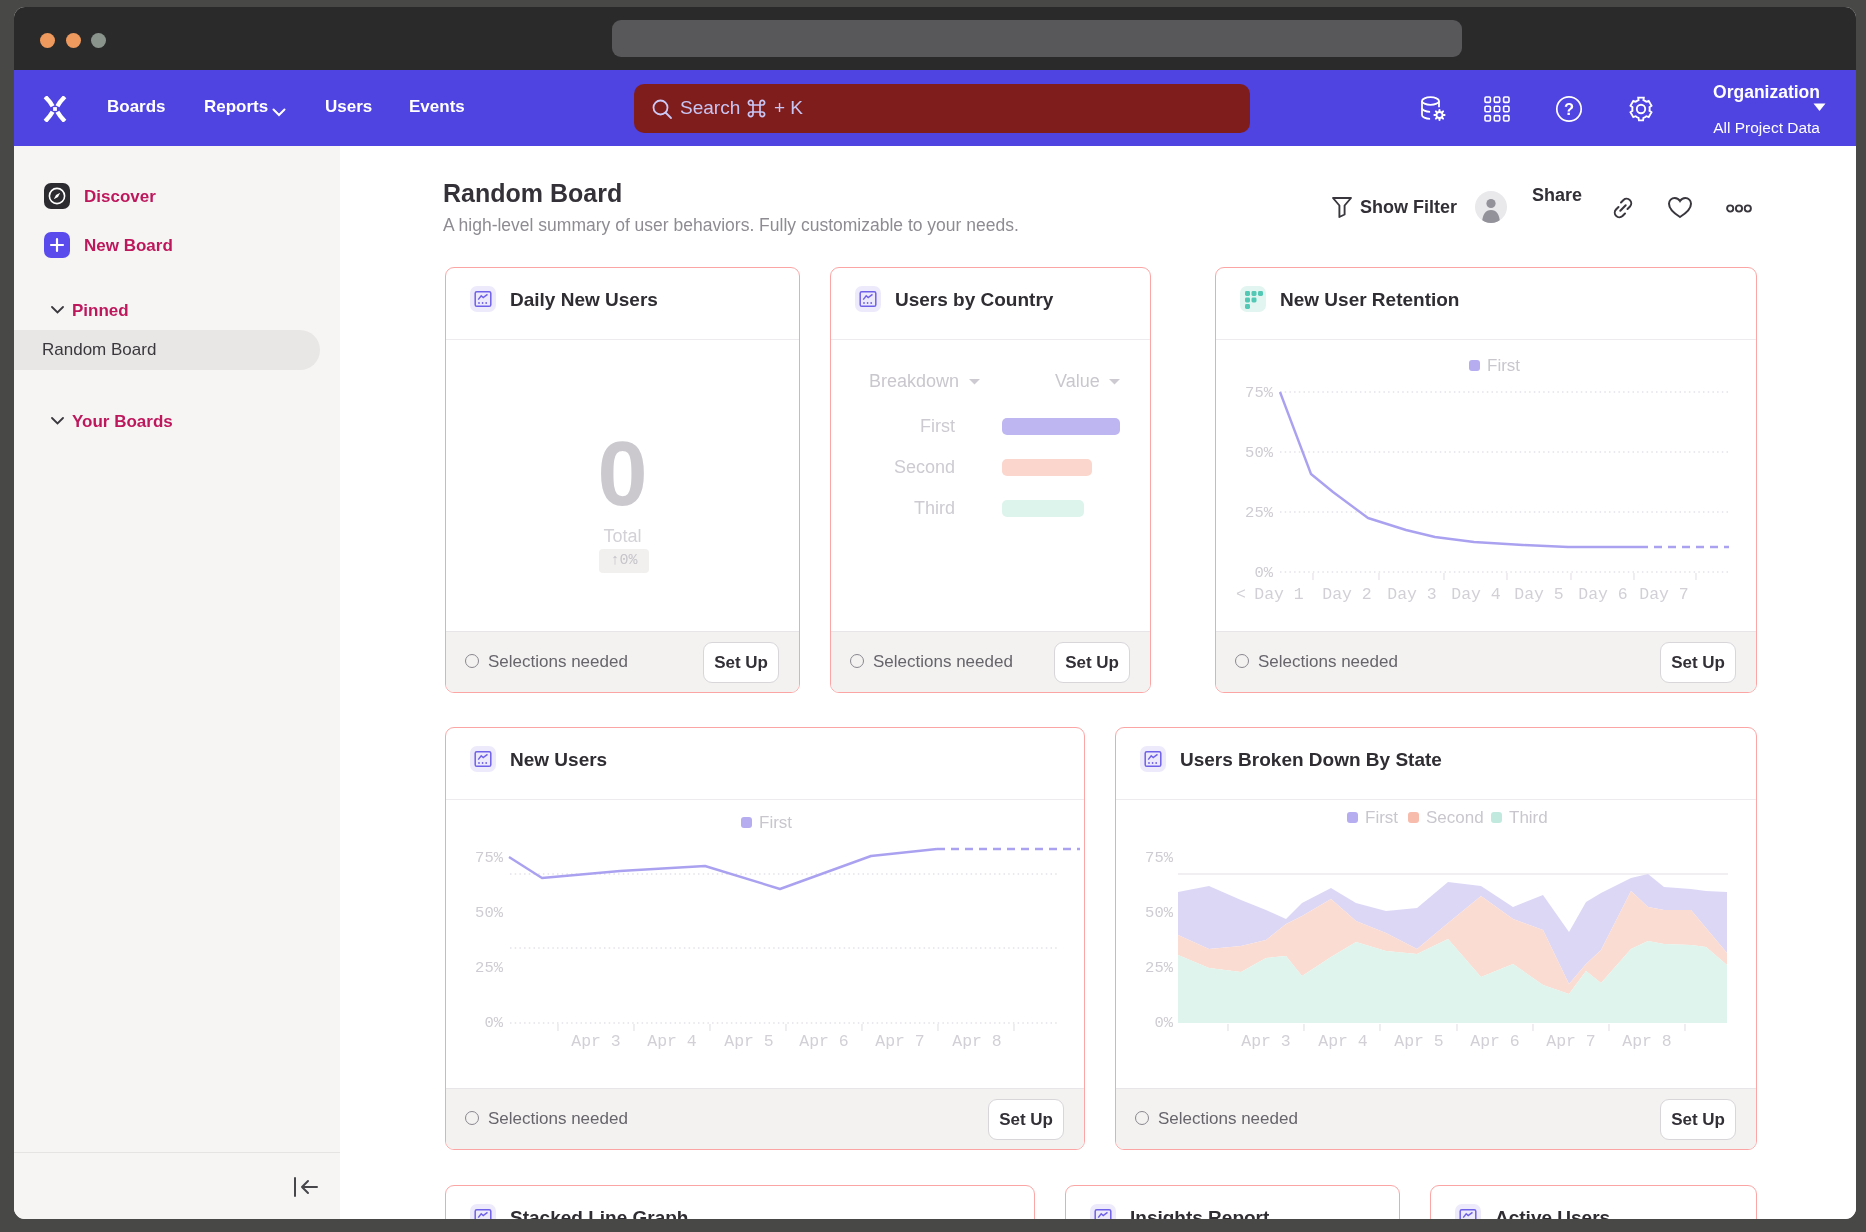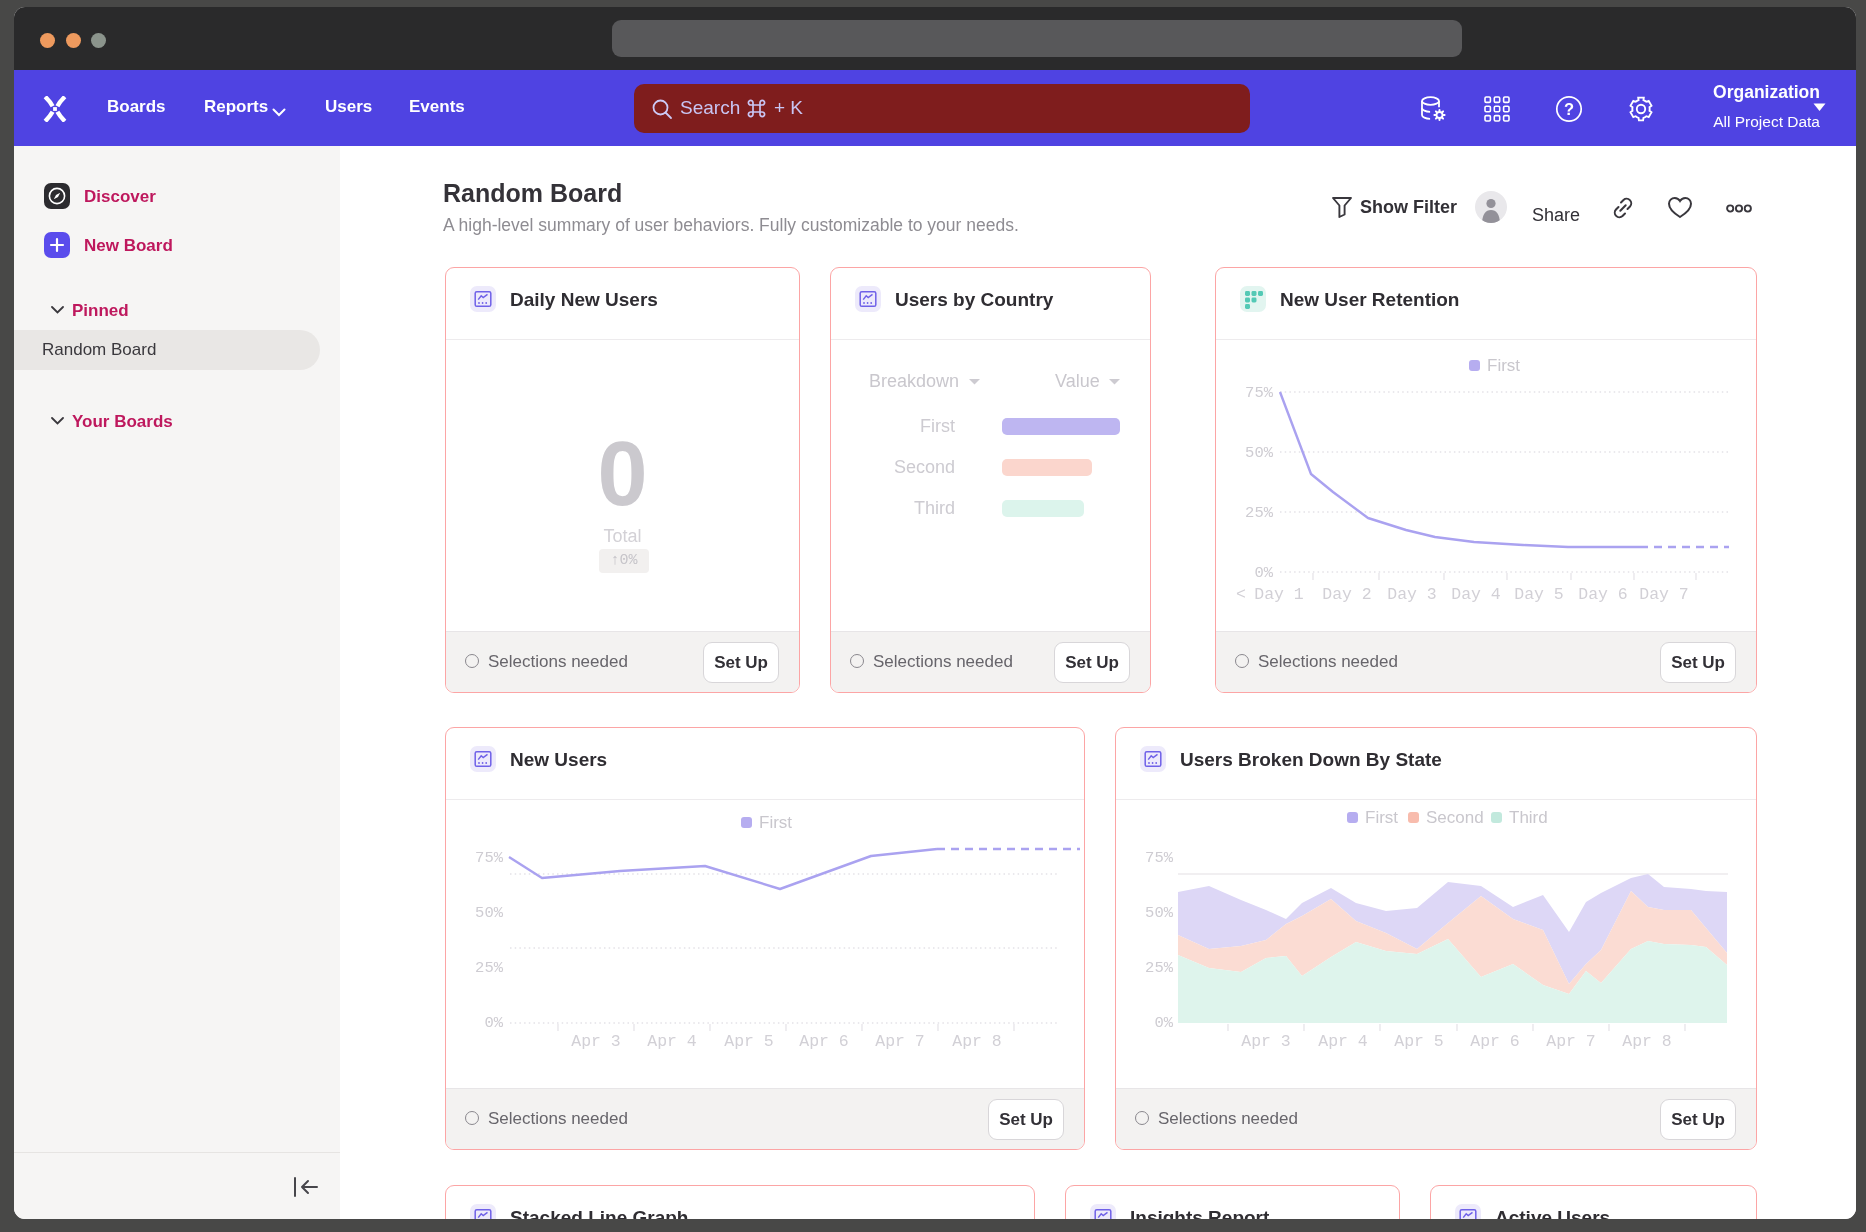--- a/index.html
+++ b/index.html
@@ -85,21 +85,21 @@
 <svg style="position:absolute;left:1541px;top:25px" width="28" height="28" viewBox="0 0 28 28">
         <circle cx="14" cy="14" r="12.2" stroke="#fff" stroke-width="1.7" fill="none"></circle>
         <text x="14" y="19.5" text-anchor="middle" fill="#fff" font-size="16.5" font-weight="700" font-family="Liberation Sans">?</text>
       </svg>
 <svg style="position:absolute;left:1613px;top:25px" width="28" height="28" viewBox="0 0 24 24" stroke="#fff" fill="none" stroke-width="1.6">
         <path d="M9.6 2.2 L9.9 4.3 A8 8 0 0 0 7.4 5.8 L5.4 5 L3 9.2 L4.7 10.5 A8 8 0 0 0 4.7 13.5 L3 14.8 L5.4 19 L7.4 18.2 A8 8 0 0 0 9.9 19.7 L10.2 21.8 L13.8 21.8 L14.1 19.7 A8 8 0 0 0 16.6 18.2 L18.6 19 L21 14.8 L19.3 13.5 A8 8 0 0 0 19.3 10.5 L21 9.2 L18.6 5 L16.6 5.8 A8 8 0 0 0 14.1 4.3 L14.4 2.2 Z"></path>
         <circle cx="12" cy="12" r="3.6"></circle>
       </svg>
 <div style="position:absolute;left:1686px;top:12px;width:120px;text-align:right">
         <div style="color:#fff;font-size:17.5px;font-weight:700">Organization</div>
-        <div style="color:#fff;font-size:15.5px;margin-top:10px">All Project Data</div>
+        <div style="color:#fff;font-size:15.5px;margin-top:16px">All Project Data</div>
       </div>
 <svg style="position:absolute;left:1799px;top:33px" width="13" height="9" viewBox="0 0 13 9">
         <path d="M0.5 0.5 L6.5 8 L12.5 0.5 Z" fill="#fff"></path>
       </svg>
 </div>
 
 <div class="side">
 <div class="sicon" style="left:30px;top:37px;background:#2c2b2f"><svg width="26" height="26" viewBox="0 0 26 26">
           <circle cx="13" cy="13" r="7.6" stroke="#fff" stroke-width="1.6" fill="none"></circle>
           <path d="M16.2 9.8 L14 14 L9.8 16.2 L12 12 Z" fill="#fff"></path>
@@ -128,21 +128,21 @@
 <div style="position:absolute;left:429px;top:172px;font-size:25px;font-weight:700;color:#343238">Random Board</div>
 <div style="position:absolute;left:429px;top:208px;font-size:17.5px;color:#8e8c92">A high-level summary of user behaviors. Fully customizable to your needs.</div>
 <svg style="position:absolute;left:1317px;top:189px" width="22" height="23" viewBox="0 0 22 23" fill="none" stroke="#39373d" stroke-width="1.9" stroke-linejoin="round">
       <path d="M2 2 H20 L13.6 9.5 V18.5 L8.4 21 V9.5 Z"></path>
     </svg>
 <div style="position:absolute;left:1346px;top:190px;font-size:18px;font-weight:600;color:#323036">Show Filter</div>
 <div style="position:absolute;left:1461px;top:184px;width:32px;height:32px;border-radius:50%;background:#e9e8eb;overflow:hidden"><svg width="32" height="32" viewBox="0 0 32 32">
         <circle cx="16" cy="12.5" r="4.6" fill="#939199"></circle>
         <path d="M16 19 C10.5 19 7.5 23 7 32 L25 32 C24.5 23 21.5 19 16 19 Z" fill="#939199"></path>
       </svg></div>
-<div style="position:absolute;left:1518px;top:198px;font-size:18px;font-weight:400;color:#323036">Share</div>
+<div style="position:absolute;left:1518px;top:178px;font-size:18px;font-weight:700;color:#323036">Share</div>
 <svg style="position:absolute;left:1597px;top:189px" width="24" height="24" viewBox="0 0 24 24" fill="none" stroke="#39373d" stroke-width="2" stroke-linecap="round">
       <path d="M10 6.5 L12.5 4 A4.6 4.6 0 0 1 19 10.5 L16.5 13"></path>
       <path d="M14 17.5 L11.5 20 A4.6 4.6 0 0 1 5 13.5 L7.5 11"></path>
       <path d="M9.3 14.7 L14.7 9.3"></path>
     </svg>
 <svg style="position:absolute;left:1653px;top:189px" width="26" height="24" viewBox="0 0 26 24" fill="none" stroke="#39373d" stroke-width="2">
       <path d="M13 21 C4 15.5 2 11 2 7.8 C2 4.4 4.6 2 7.7 2 C9.9 2 11.9 3.2 13 5.1 C14.1 3.2 16.1 2 18.3 2 C21.4 2 24 4.4 24 7.8 C24 11 22 15.5 13 21 Z"></path>
     </svg>
 <svg style="position:absolute;left:1712px;top:197px" width="26" height="9" viewBox="0 0 26 9" fill="none" stroke="#39373d" stroke-width="1.9">
       <circle cx="4.2" cy="4.5" r="3.1"></circle>

